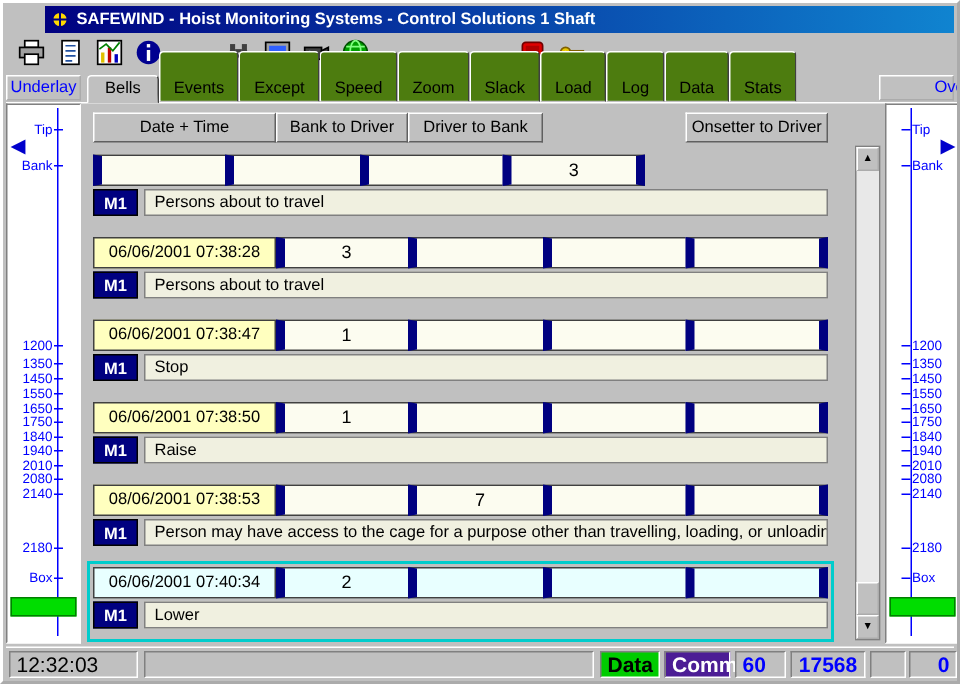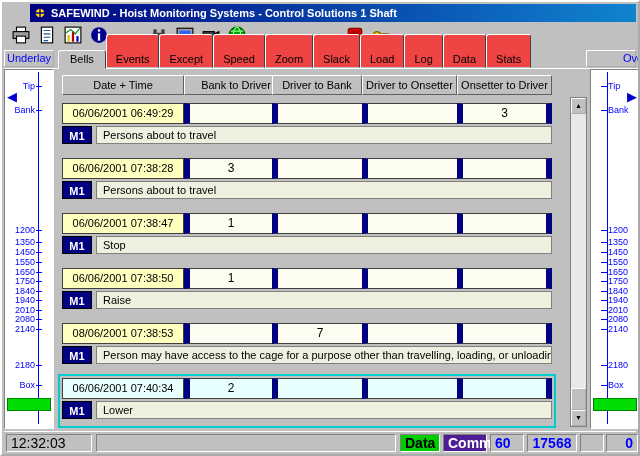--- a/index.html
+++ b/index.html
@@ -22,21 +22,21 @@
   .tspace1 { width: 34px; } .tspace2 { width: 92px; }
   .winderbox { margin-left: auto; width: 152px; height: 20px; background: #ffffff;
                border: 1px solid; border-color: #808080 #ffffff #ffffff #808080;
                color: #000080; font-weight: bold; font-size: 12px; text-align: center; line-height: 18px; }
 
   
   .sidetag { position: absolute; top: 48px; width: 50px; height: 17px; background: #c0c0c0;
              border: 1px outset #ffffff; color: #0000ff; font-size: 11px; text-align: center; line-height: 15px; }
   .sidetag.l { left: 2px; } .sidetag.r { right: 2px; padding-left: 36px; }
   .tabs { position: absolute; left: 56px; top: 48px; height: 18px; display: flex; align-items: flex-end; }
-  .tab { height: 17px; line-height: 16px; padding: 16px 9px; font-size: 11px; background: #ef4444;
+  .tab { height: 17px; line-height: 16px; padding: 16px 9px; font-size: 11px; background: #4d7c0f;
          border: 1px solid; border-color: #ffffff #404040 #c0c0c0 #ffffff;
          border-radius: 3px 3px 0 0; position: relative; }
   .tab.active { height: 19px; z-index: 3; padding: 0 11px; background: #c0c0c0; top: 1px;
                 border-bottom: 1px solid #c0c0c0; }
 
   
   .content { position: absolute; left: 2px; top: 66px; width: 636px; height: 360px; background: #c0c0c0;
              border-top: 1px solid #ffffff; }
 
   
@@ -53,21 +53,21 @@
   .leftcol .marker { left: 2px; } .rightcol .marker { right: 2px; }
   .greenblock { position: absolute; left: 2px; right: 2px; top: 328px; height: 13px;
                 background: #00dd00; border: 1px solid #008000; }
 
   
   .main { position: absolute; left: 52px; top: 0; width: 536px; height: 360px; }
   .hcell { position: absolute; top: 6px; height: 20px; background: #c0c0c0;
            border: 1px solid; border-color: #ffffff #606060 #606060 #ffffff;
            font-size: 11px; text-align: center; line-height: 18px; color: #000; }
   .h0 { left: 6px;   width: 122px; }
-  .h1 { left: 128px; width: 104px; }
+  .h1 { left: 128px; width: 88px; }
   .h2 { left: 216px; width: 90px; }
   .h3 { left: 306px; width: 95px; }
   .h4 { left: 401px; width: 95px; }
 
   .group { position: absolute; left: 6px; width: 490px; height: 46px; }
   .cells { display: flex; height: 21px; }
   .dcell { width: 122px; background: #ffffbf; border: 1px solid #404040;
            font-size: 11px; text-align: center; line-height: 19px; color: #000; }
   .vcell { background: #fcfcf0; border-top: 1px solid #404040; border-bottom: 1px solid #404040;
            border-left: 6px solid #000080; font-size: 12px; text-align: center; line-height: 19px; color: #000; }
@@ -347,26 +347,24 @@
           <span class="stick"></span>
           <span>Box</span>
         </div>
       <div class="greenblock"></div>
     </div>
 
     <div class="main">
       <div class="hcell h0">Date + Time</div>
       <div class="hcell h1">Bank to Driver</div>
       <div class="hcell h2">Driver to Bank</div>
-      <div class="hcell h3">Driver to Onsetter</div>
       <div class="hcell h4">Onsetter to Driver</div>
 
       <div class="group" style="top:34px">
         <div class="cells">
-          <div class="dcell">06/06/2001 06:49:29</div>
           <div class="vcell c1"></div>
           <div class="vcell c2"></div>
           <div class="vcell c3"></div>
           <div class="vcell c4">3</div>
         </div>
         <div class="drow">
           <div class="mcode">M1</div>
           <div class="desc">Persons about to travel</div>
         </div>
       </div>

